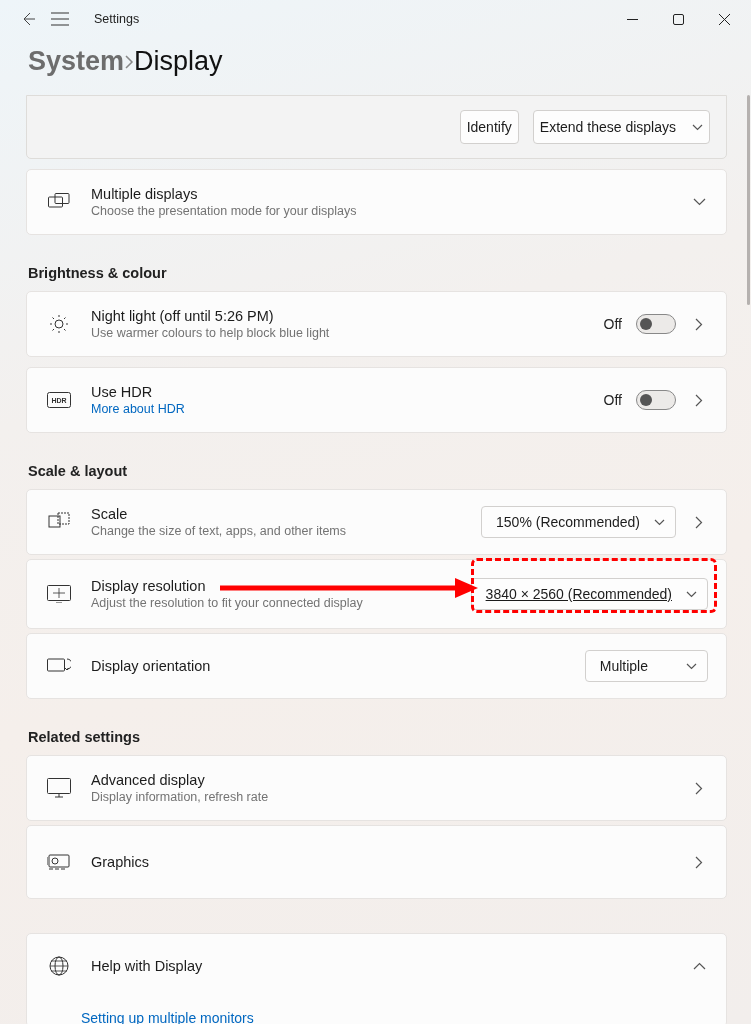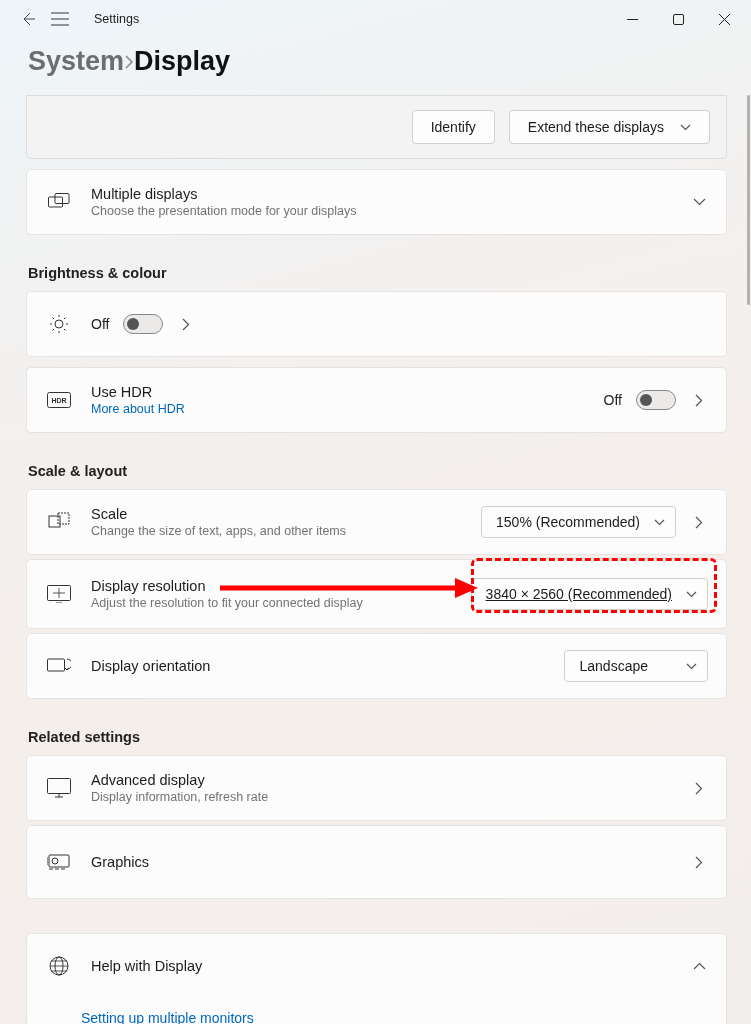--- a/index.html
+++ b/index.html
@@ -43,21 +43,21 @@
 
   
   .breadcrumb {
     display: flex;
     align-items: center;
     gap: 0;
     padding: 8px 28px 18px 28px;
   }
   .bc-parent { font-size: 27px; font-weight: 600; color: #6d6d6d; }
   .bc-sep { color: #6d6d6d; }
-  .bc-current { font-size: 27px; font-weight: 700; color: #111; }
+  .bc-current { font-size: 27px; font-weight: 400; color: #111; }
 
   
   .content {
     padding: 0 24px 0 26px;
   }
   .scrollbar-track {
     position: absolute;
     right: 1px;
     top: 95px;
     width: 3px;
@@ -89,21 +89,21 @@
     padding: 14px 16px 14px 16px;
     display: flex;
     justify-content: flex-end;
     gap: 14px;
     margin-bottom: 10px;
   }
   .btn {
     background: #fdfdfd;
     border: 1px solid #d2d0ce;
     border-radius: 4px;
-    padding: 8px 18px;
+    padding: 8px 6px;
     font-size: 14px;
     color: #1c1c1c;
     display: inline-flex;
     align-items: center;
     gap: 12px;
     cursor: pointer;
   }
   .btn .chev { margin-left: 4px; color: #555; }
 
   .row {
@@ -293,20 +293,24 @@
               <path d="M11 18 V20"></path>
               <path d="M2 11 H4"></path>
               <path d="M18 11 H20"></path>
               <path d="M4.5 4.5 L6 6"></path>
               <path d="M16 16 L17.5 17.5"></path>
               <path d="M4.5 17.5 L6 16"></path>
               <path d="M16 6 L17.5 4.5"></path>
             </g>
           </svg>
       </div>
+      <div class="row-text">
+        <div class="row-title">Night light (off until 5:26 PM)</div>
+        <div class="row-sub">Use warmer colours to help block blue light</div>
+      </div>
       <div class="row-right">
         <span class="status-text">Off</span>
         <div class="toggle"></div>
         <span class="chevron">
           <svg width="8" height="13" viewBox="0 0 8 13">
               <path d="M1 1 L6.5 6.5 L1 12" stroke="#555" stroke-width="1.2" fill="none"></path>
             </svg>
         </span>
       </div>
     </div>
@@ -401,21 +405,21 @@
             <rect x="0.5" y="3" width="17" height="12" stroke="#333" fill="none" rx="1"></rect>
             <path d="M20 3 A5 5 0 0 1 20 13" stroke="#333" fill="none"></path>
             <path d="M18 12 L20 14 L22 12" stroke="#333" fill="none"></path>
           </svg>
       </div>
       <div class="row-text">
         <div class="row-title">Display orientation</div>
       </div>
       <div class="row-right">
         <div class="dropdown">
-          <span>Landscape</span>
+          <span>Multiple</span>
           <span class="chev" style="margin-left:24px">
             <svg width="11" height="7" viewBox="0 0 11 7">
                 <path d="M1 1 L5.5 5.5 L10 1" stroke="#555" stroke-width="1.2" fill="none"></path>
               </svg>
           </span>
         </div>
       </div>
     </div>
   </div>
 

